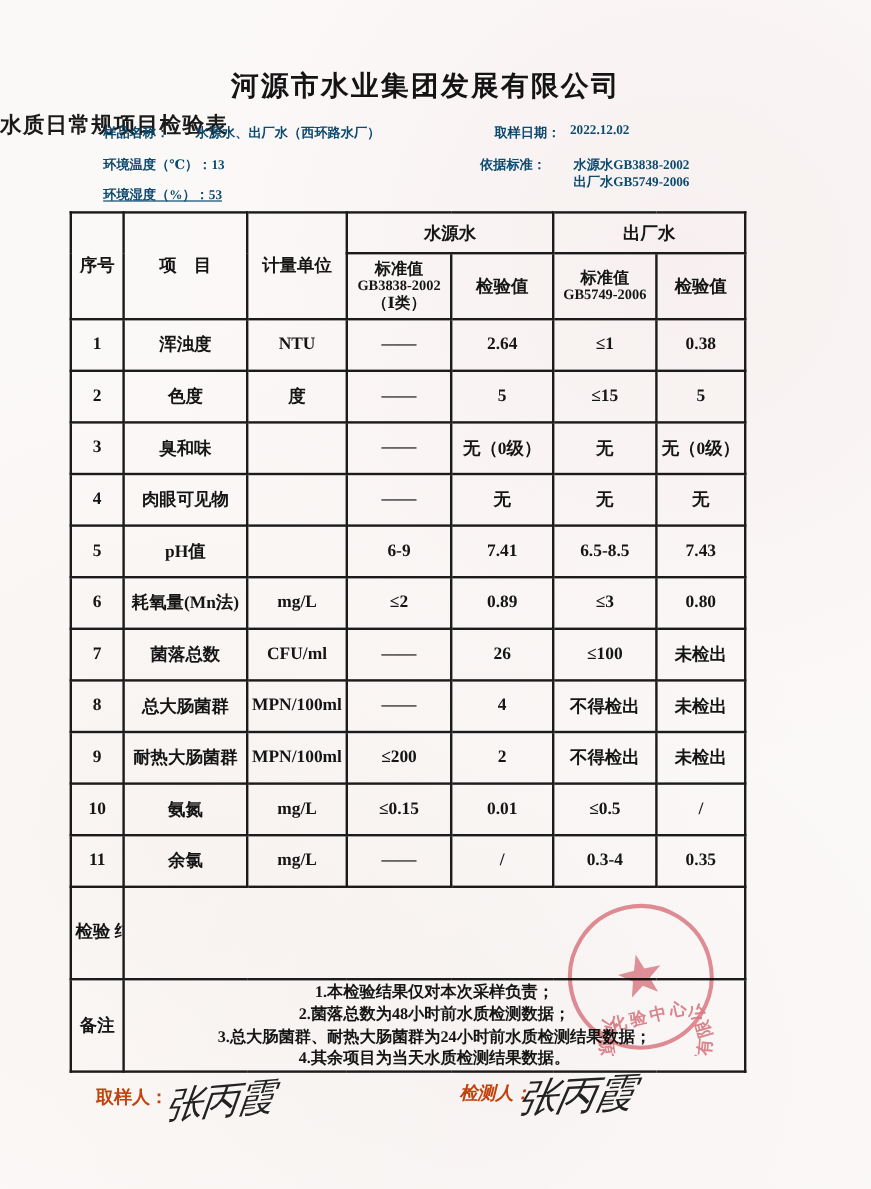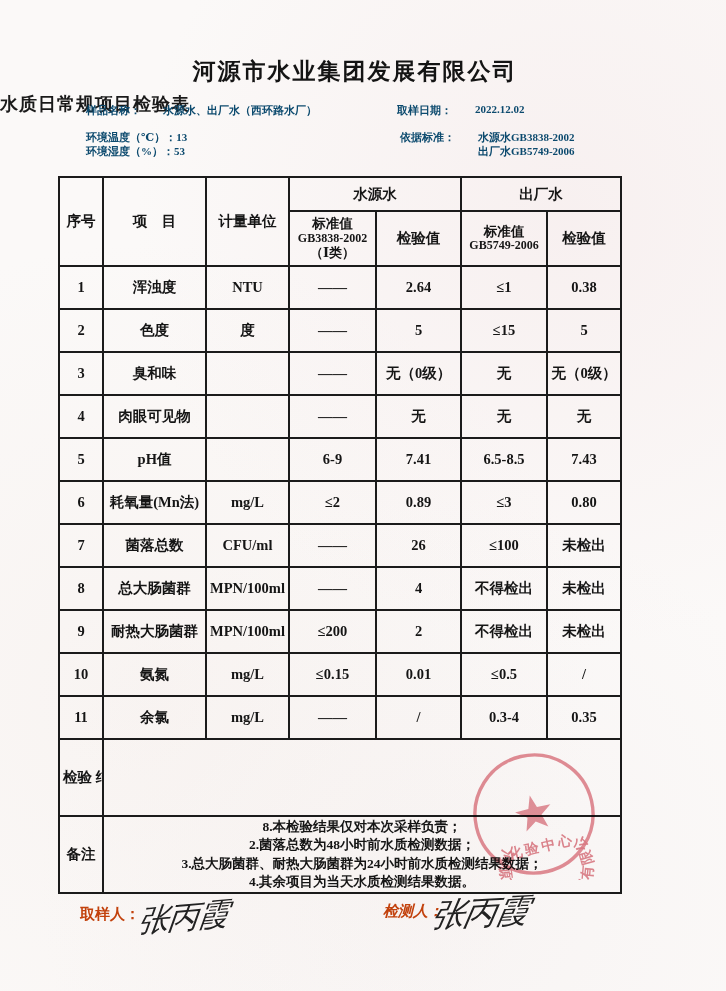--- a/index.html
+++ b/index.html
@@ -72,28 +72,28 @@
 <body>
 
 <div class="page">
 
   <div class="company">河源市水业集团发展有限公司</div>
   <div class="form-title">水质日常规项目检验表</div>
 
   <div class="meta">
     <span class="m-abs" style="left:86px;top:103px;">样品名称：</span>
     <span class="m-abs" style="left:163px;top:103px;">水源水、出厂水（西环路水厂）</span>
-    <span class="m-abs" style="left:397px;top:103px;text-align:center;">取样日期：</span>
+    <span class="m-abs" style="left:412px;top:103px;text-align:center;">取样日期：</span>
     <span class="m-abs" style="left:475px;top:103px;">2022.12.02</span>
 
     <span class="m-abs" style="left:86px;top:130px;">环境温度（℃）：13</span>
     <span class="m-abs" style="left:400px;top:130px;text-align:center;">依据标准：</span>
     <span class="m-abs" style="left:478px;top:130px;">水源水GB3838-2002</span>
 
-    <span class="m-abs" style="left:86px;top:144px;">环境湿度（%）：53</span>
+    <span class="m-abs" style="left:86px;top:155px;text-decoration:underline;">环境湿度（%）：53</span>
     <span class="m-abs" style="left:478px;top:144px;">出厂水GB5749-2006</span>
   </div>
 
   <table class="report">
     <colgroup>
       <col style="width:44px">
         <col style="width:103px">
         <col style="width:83px">
       <col style="width:87px">
         <col style="width:85px">
@@ -223,21 +223,21 @@
     </tr>
 
     <tr class="conclusion-row">
       <th class="prewrap">检验
 结论</th>
       <td colspan="6" class="conclusion-value"></td>
     </tr>
     <tr class="note-row">
       <th>备注</th>
       <td colspan="6" class="notes-cell">
-        <div class="note-line">8.本检验结果仅对本次采样负责；</div>
+        <div class="note-line">1.本检验结果仅对本次采样负责；</div>
         <div class="note-line">2.菌落总数为48小时前水质检测数据；</div>
         <div class="note-line">3.总大肠菌群、耐热大肠菌群为24小时前水质检测结果数据；</div>
         <div class="note-line">4.其余项目为当天水质检测结果数据。</div>
       </td>
     </tr>
   </tbody>
     </table>
 
   <svg class="seal" viewBox="-66 -66 132 132">
     <g transform="rotate(-13)" fill="none">

